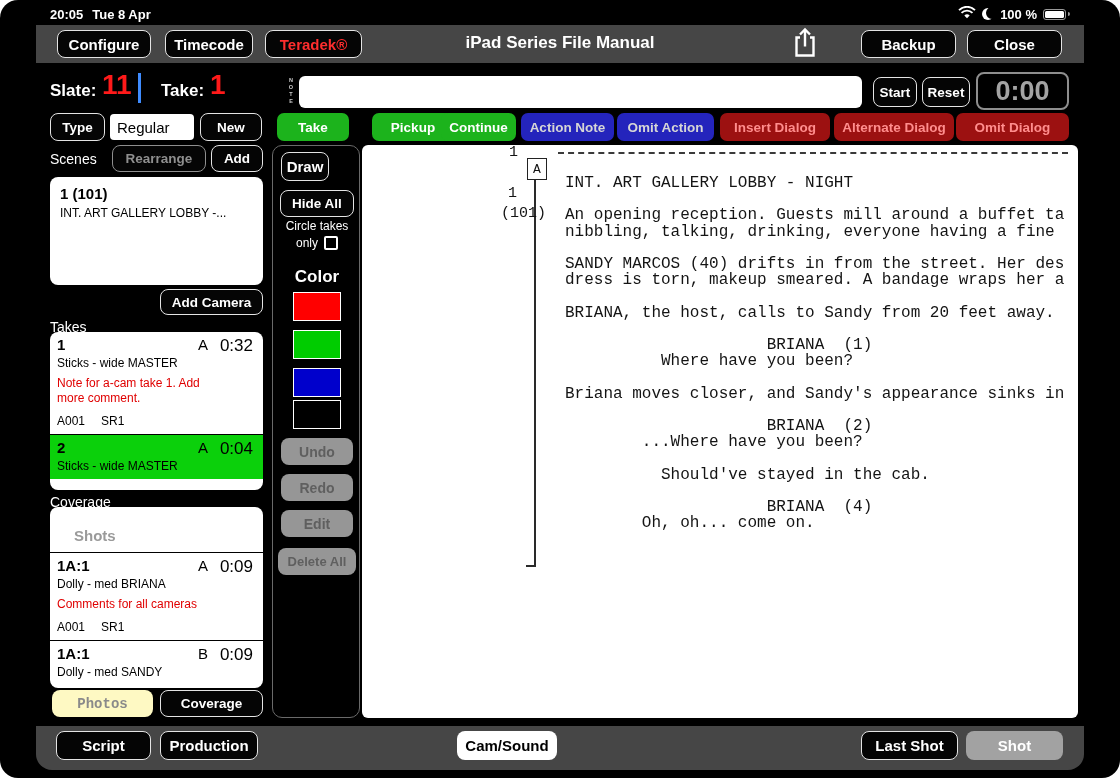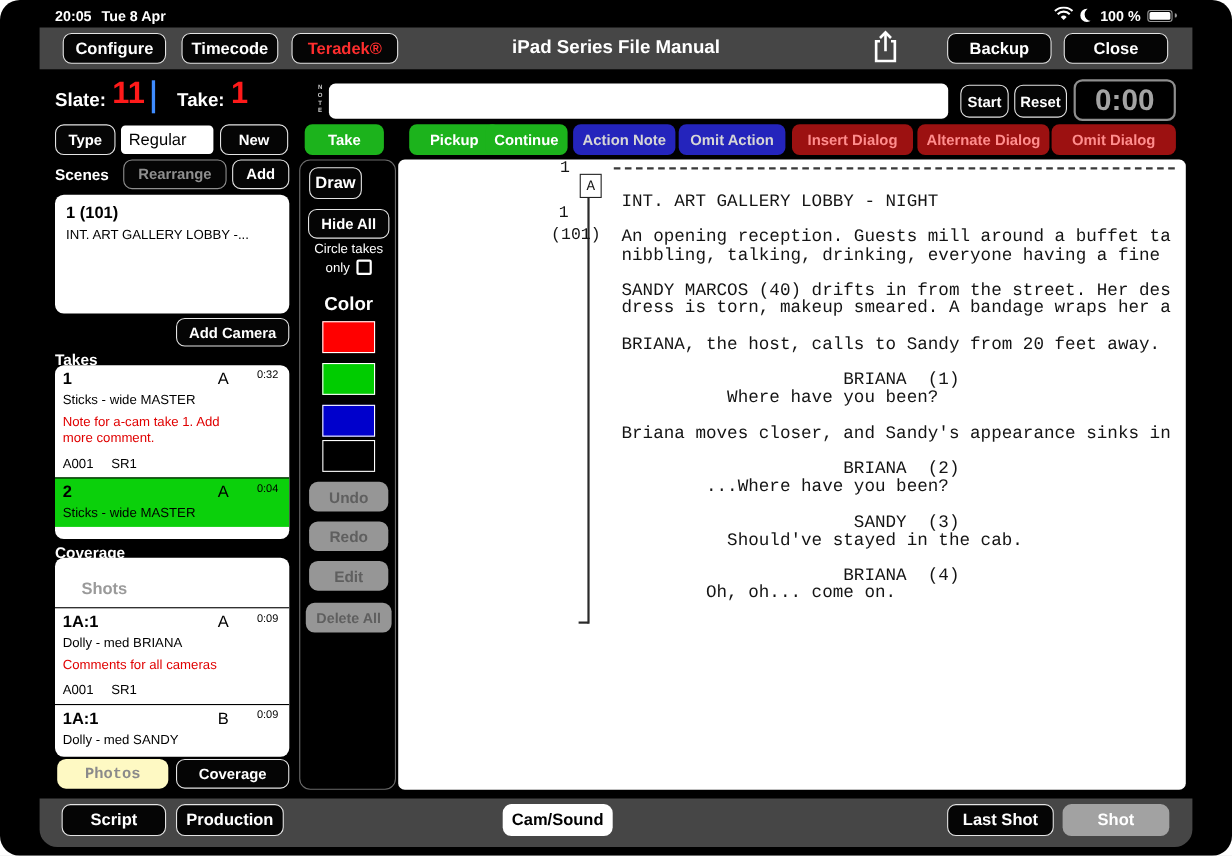--- a/index.html
+++ b/index.html
@@ -58,31 +58,31 @@
     writing-mode:vertical-rl; text-orientation:upright; letter-spacing:1px; height:30px; }
   .note-input { position:absolute; background:#fff; border:none; border-radius:6px;
     font-size:16px; padding:0 8px; font-family:inherit; }
   .type-input { position:absolute; background:#fff; border:none; border-radius:4px;
     font-size:15px; padding:0 7px; font-family:inherit; color:#000; }
   .timer { position:absolute; background:#000; border:2px solid #8e8e8e; border-radius:8px;
     color:#a3a3a3; font-size:27px; font-weight:700;
     display:flex; align-items:center; justify-content:center; }
 
   
-  .slabel { position:absolute; color:#fff; font-size:14px; font-weight:700; }
+  .slabel { position:absolute; color:#fff; font-size:14px; font-weight:400; }
   .wbox { position:absolute; background:#fff; border-radius:8px; overflow:hidden; color:#000; }
   .scene-num { font-weight:700; font-size:15px; padding:8px 0 0 10px; }
   .scene-head { font-size:12px; padding:4px 0 0 10px; }
   .trow { position:relative; padding:4px 8px 6px 7px; }
   .trow.bt { border-top:1.5px solid #000; }
   .trow.selected { background:#0bd00b; }
   .trow-head { position:relative; height:18px; }
   .tnum { font-weight:700; font-size:15px; }
   .tcam { position:absolute; left:141px; top:0; font-size:15px; }
-  .tdur { position:absolute; right:2px; top:0; font-size:10px; }
+  .tdur { position:absolute; right:2px; top:0; font-size:17px; }
   .tdesc { font-size:12px; margin-top:2px; }
   .tnote { color:#e00000; font-size:12px; margin-top:6px; width:162px; line-height:1.25; }
   .troll { font-size:12px; margin-top:8px; display:flex; gap:16px; }
   .shots-header { padding:20px 0 8px 24px; color:#9a9a9a; font-weight:700; font-size:15px; }
 
   
   .tools { position:absolute; left:272px; top:145px; width:88px; height:573px;
     border:1px solid #6a6a6a; border-radius:10px; background:#000; }
   .tools .btn, .tools .gbtn { position:absolute; }
   .tooltext { position:absolute; color:#fff; font-size:12px; width:88px; text-align:center; }
@@ -269,21 +269,20 @@
       <div class="sline">BRIANA, the host, calls to Sandy from 20 feet away.</div>
       <div class="sline"></div>
       <div class="sline">                     BRIANA  (1)</div>
       <div class="sline">          Where have you been?</div>
       <div class="sline"></div>
       <div class="sline">Briana moves closer, and Sandy's appearance sinks in</div>
       <div class="sline"></div>
       <div class="sline">                     BRIANA  (2)</div>
       <div class="sline">        ...Where have you been?</div>
       <div class="sline"></div>
-      <div class="sline">                      SANDY  (3)</div>
       <div class="sline">          Should've stayed in the cab.</div>
       <div class="sline"></div>
       <div class="sline">                     BRIANA  (4)</div>
       <div class="sline">        Oh, oh... come on.</div>
     </div>
   </div>
 
   <div class="bottombar"></div>
   <button class="btn" style="left:56px;top:731px;width:95px;height:29px">Script</button>
   <button class="btn" style="left:160px;top:731px;width:98px;height:29px">Production</button>

